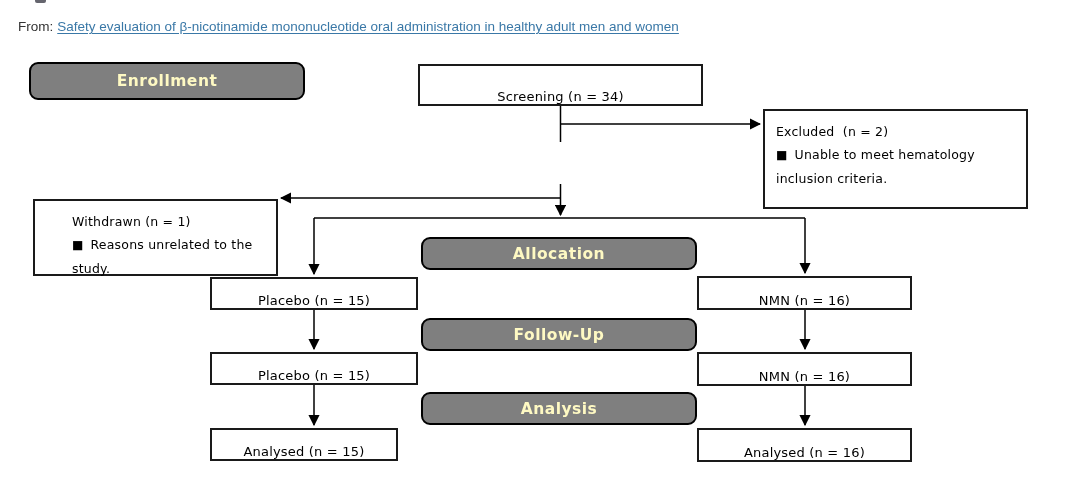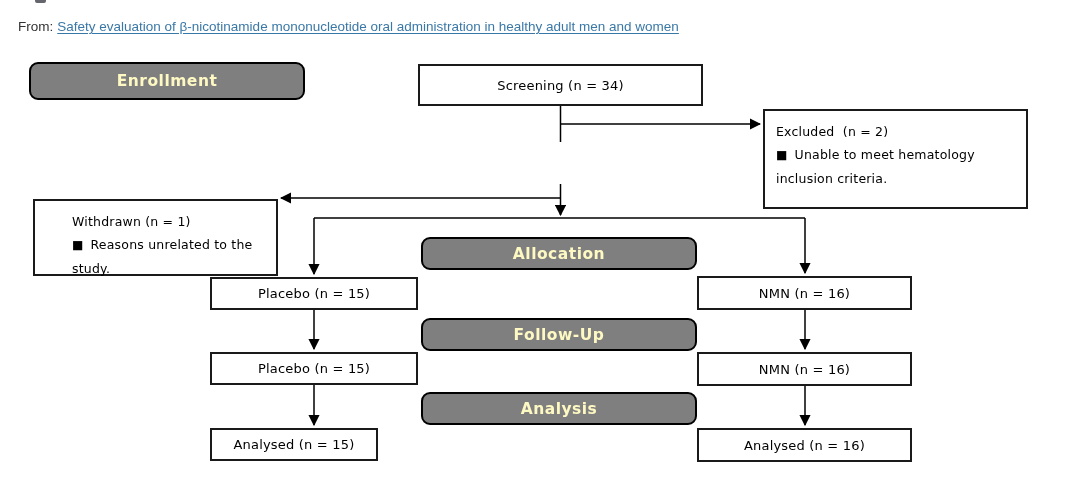--- a/index.html
+++ b/index.html
@@ -21,21 +21,21 @@
   }
   .diagram { position:absolute; left:0; top:0; width:1080px; height:482px; }
   .stage {
     position:absolute; background:#7f7f7f; border:2px solid #000;
     border-radius:9px; color:#fef9c3; font-weight:bold; font-size:15.5px;
     letter-spacing:.5px; display:flex; align-items:center; justify-content:center;
     box-sizing:border-box;
   }
   .node {
     position:absolute; background:#fff; border:2px solid #1a1a1a;
-    box-sizing:border-box; display:flex; align-items:center; justify-content:center;
+    box-sizing:border-box; display:flex; align-items:flex-end; justify-content:center;
     font-size:13px; letter-spacing:.2px;
   }
   .note {
     position:absolute; background:#fff; border:2px solid #1a1a1a;
     box-sizing:border-box; font-size:12.5px; line-height:23px;
     padding:9px 11px 0 11px; letter-spacing:.2px;margin-top:36px;
   }
   .bullet { font-size:12px; margin-right:7px; }
   .connectors { position:absolute; left:0; top:0; pointer-events:none; }
   .connectors line { stroke:#000; stroke-width:1.5; }
@@ -44,21 +44,21 @@
   .stage-allocation { left:421px; top:237px; width:276px; height:33px; }
   .stage-followup   { left:421px; top:318px; width:276px; height:33px; }
   .stage-analysis   { left:421px; top:392px; width:276px; height:33px; }
 
   .node-screening   { left:418px; top:64px;  width:285px; height:42px; }
   .node-randomized  { left:418px; top:142px; width:285px; height:42px; }
   .node-placebo1    { left:210px; top:277px; width:208px; height:33px; }
   .node-nmn1        { left:697px; top:276px; width:215px; height:34px; }
   .node-placebo2    { left:210px; top:352px; width:208px; height:33px; }
   .node-nmn2        { left:697px; top:352px; width:215px; height:34px; }
-  .node-analysed1   { left:210px; top:428px; width:168px; height:33px; }
+  .node-analysed1   { left:210px; top:428px; width:188px; height:33px; }
   .node-analysed2   { left:697px; top:428px; width:215px; height:34px; }
 
   .note-excluded    { left:763px; top:73px;  width:265px; height:100px; }
   .note-withdrawn   { left:33px;  top:163px; width:245px; height:77px;padding-left:37px; }
 </style>
 </head>
 <body>
 
 <div class="page">
 

